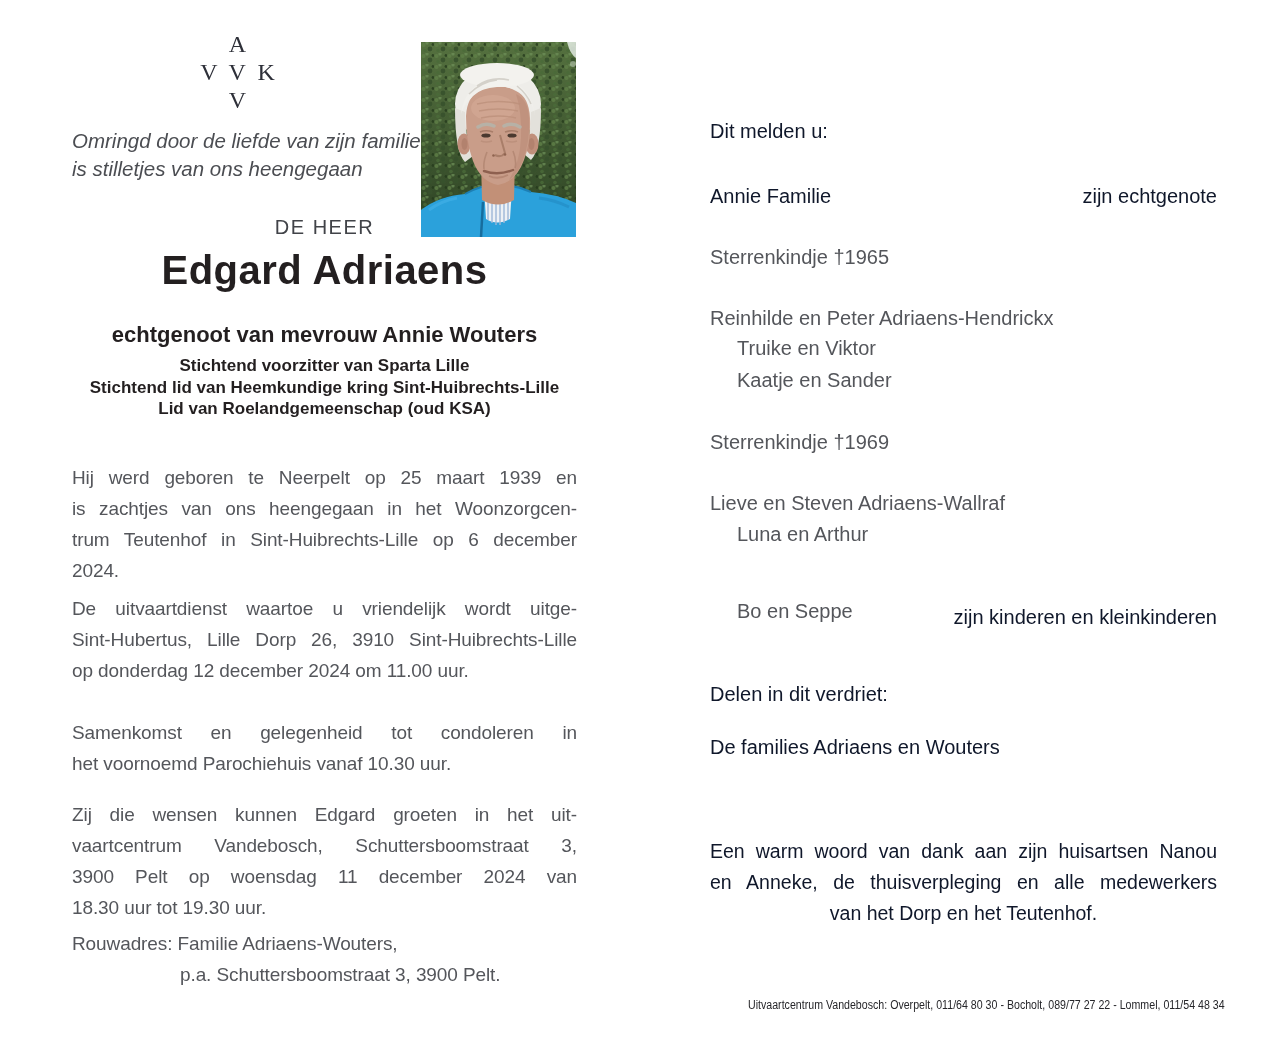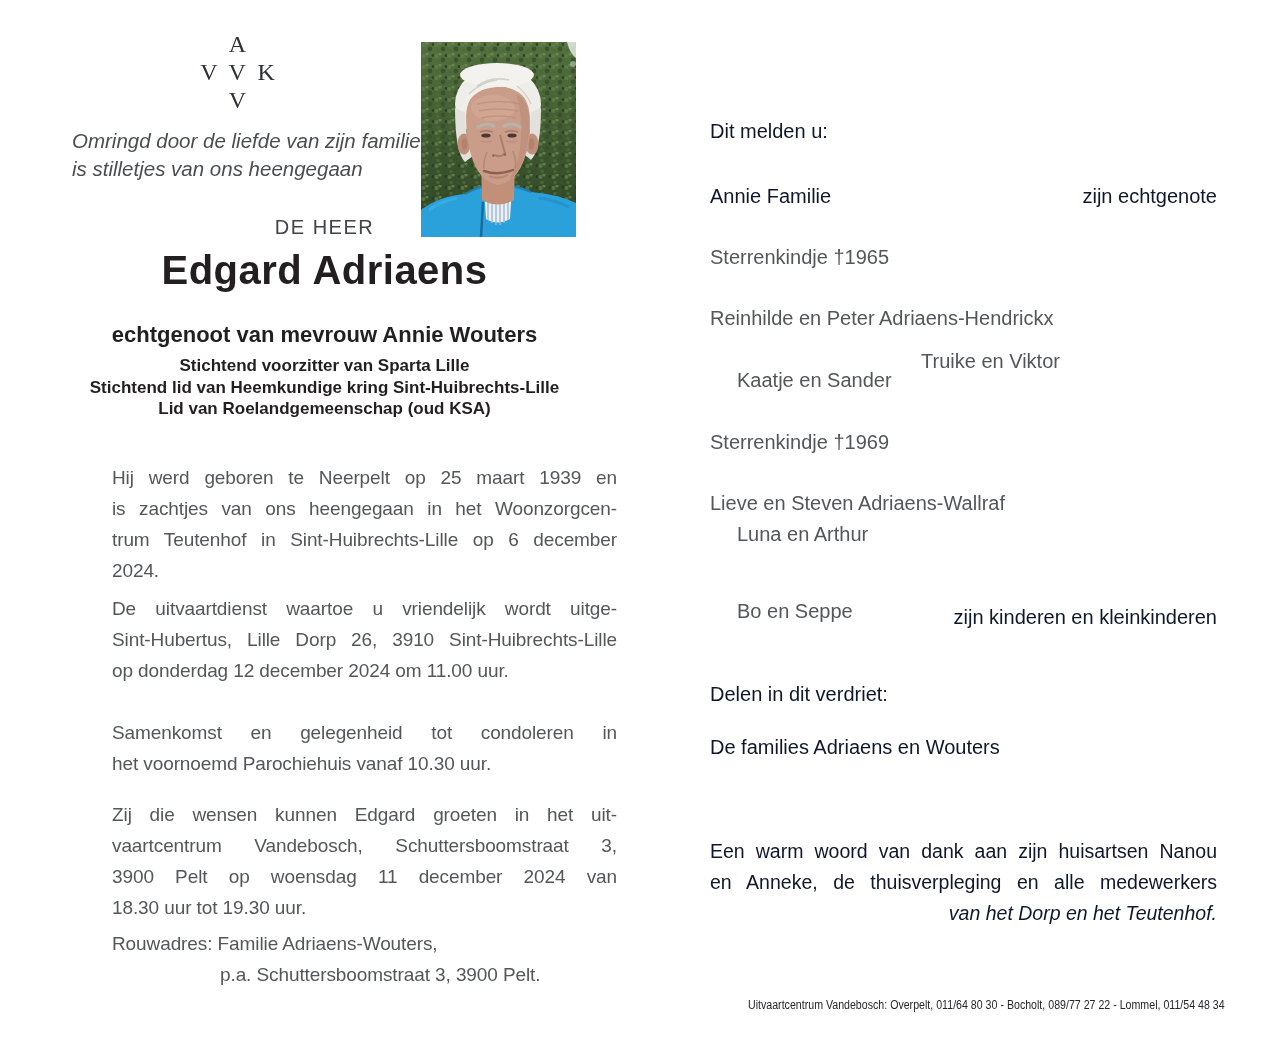--- a/index.html
+++ b/index.html
@@ -18,35 +18,35 @@
   
   .lc-center{left:72px; width:505px; text-align:center;}
   .pretitle{top:216px; font-size:20px; letter-spacing:1.5px; color:#414348;}
   .name{top:248px; font-size:40px; font-weight:bold; color:#231f20; letter-spacing:.5px;}
   .relation{top:322px; font-size:22px; font-weight:bold; color:#231f20;}
   .roles{top:355px; font-size:17px; font-weight:bold; line-height:21.5px; color:#231f20;}
   
   .photo{left:421px; top:42px; width:155px; height:195px;}
   
   .para{left:72px; width:505px; font-size:19px; line-height:31px;
-    color:#54565b; letter-spacing:-.1px;margin-left:40px;}
+    color:#54565b; letter-spacing:-.1px;}
   .para .jl{text-align:justify; text-align-last:justify;}
   .para .ll{text-align:left;}
   .p1{top:462px;} .p2{top:593px;} .p3{top:717px;} .p4{top:799px;}
   .rouw{top:928px;}
   .rouw .l2{margin-left:108px;}
   
   .rc{left:710px; width:507px; font-size:20px; line-height:26px; color:#0f172a;}
   .rc-right{text-align:right;}
   .fr{left:710px; width:507px; font-size:20px; line-height:26px; color:#54565b; position:absolute;}
   .fr.ind{left:737px;}
   .spouse-row{display:flex; justify-content:space-between;}
   .thanks{top:836px; font-size:19.5px; line-height:31px;}
   .thanks .jl{text-align:justify; text-align-last:justify;}
-  .thanks .ll{text-align:right;font-style:italic;}
+  .thanks .ll{text-align:center;}
   
   .footer{left:748px; top:997px; font-size:12.5px; line-height:16px; color:#26262a;
     white-space:nowrap; transform:scaleX(.85); transform-origin:left top;}
 </style>
 </head>
 <body>
 
 <div class="card">
 
   <div class="abs emblem">
@@ -171,21 +171,21 @@
 
   <div class="abs rc" style="top:118px;">Dit melden u:</div>
 
   <div class="abs rc spouse-row" style="top:183px;">
     <span>Annie Familie</span>
     <span>zijn echtgenote</span>
   </div>
 
   <div class="fr" style="top:244px;">Sterrenkindje †1965</div>
   <div class="fr" style="top:305px;">Reinhilde en Peter Adriaens-Hendrickx</div>
-  <div class="fr ind" style="top:348px;text-align:center;">Truike en Viktor</div>
+  <div class="fr ind" style="top:335px;">Truike en Viktor</div>
   <div class="fr ind" style="top:367px;">Kaatje en Sander</div>
   <div class="fr" style="top:429px;">Sterrenkindje †1969</div>
   <div class="fr" style="top:490px;">Lieve en Steven Adriaens-Wallraf</div>
   <div class="fr ind" style="top:521px;">Luna en Arthur</div>
   <div class="fr ind" style="top:552px;margin-top:46px;">Bo en Seppe</div>
 
   <div class="abs rc rc-right" style="top:604px;">zijn kinderen en kleinkinderen</div>
 
   <div class="abs rc" style="top:734px;">De families Adriaens en Wouters</div>
   <div class="abs rc" style="top:681px;">Delen in dit verdriet:</div>

